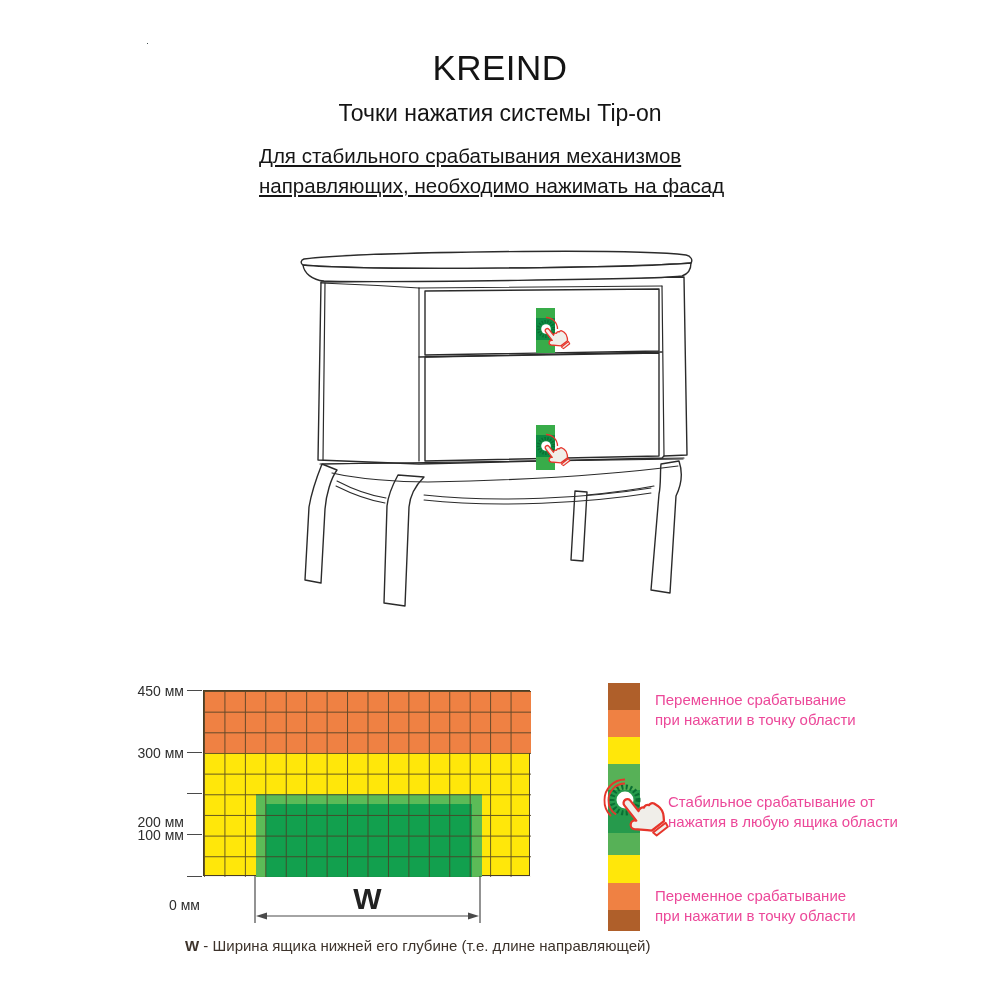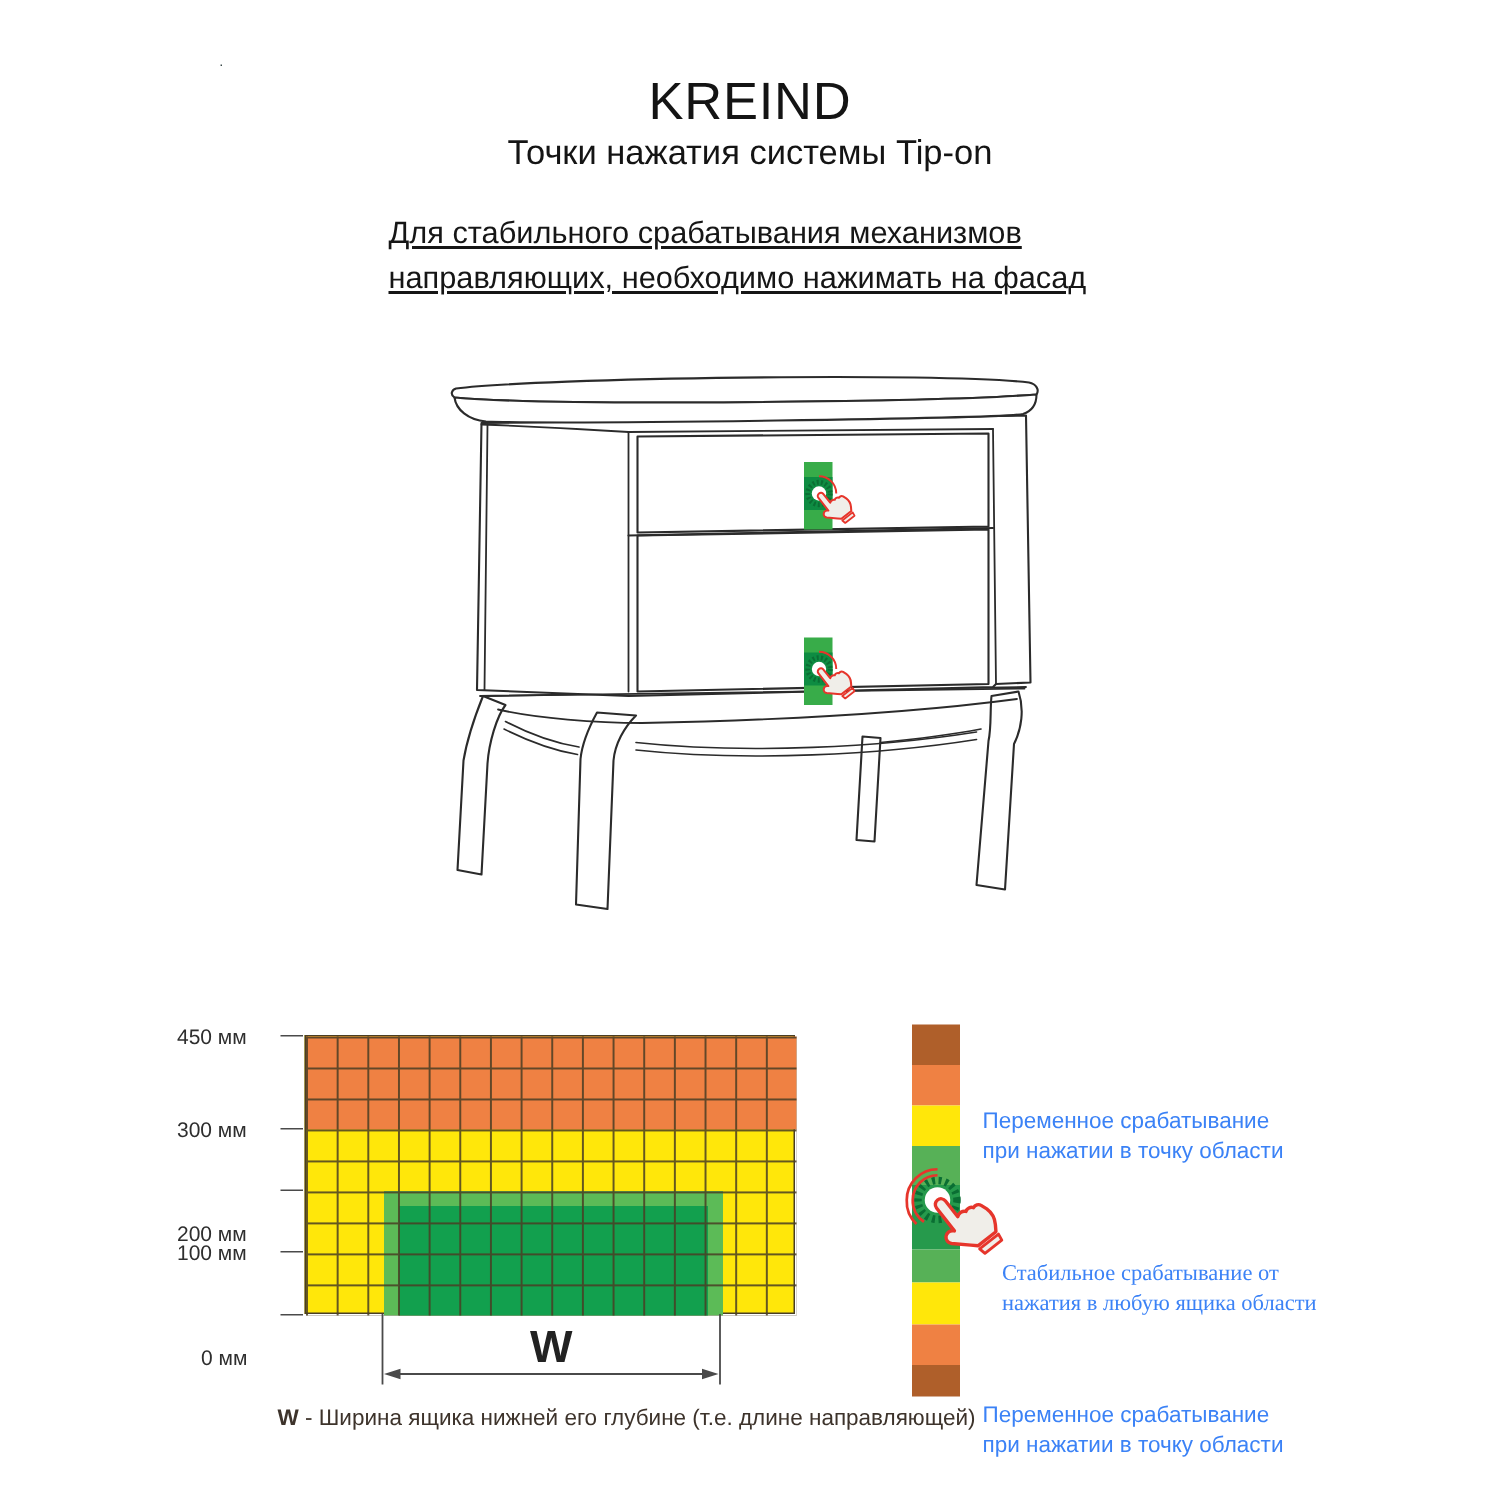--- a/index.html
+++ b/index.html
@@ -3,58 +3,58 @@
 <meta charset="utf-8">
 <style>
   html,body{margin:0;padding:0;background:#ffffff;}
   .canvas{position:relative;width:1000px;height:1000px;background:#fff;overflow:hidden;
           font-family:"Liberation Sans", sans-serif;color:#1b1b1b;}
 
   .stray{position:absolute;left:146px;top:41px;width:4px;height:5px;font-size:9px;color:#233;line-height:5px;}
 
   .brand{position:absolute;left:0;top:48px;width:1000px;text-align:center;
          font-size:35px;letter-spacing:.5px;color:#141414;}
-  .subtitle{position:absolute;left:0;top:88px;width:1000px;text-align:center;
+  .subtitle{position:absolute;left:0;top:100px;width:1000px;text-align:center;
             font-size:23px;color:#141414;}
   .intro{position:absolute;left:259px;top:141px;width:520px;font-size:20.5px;line-height:30px;color:#161616;text-decoration:underline;}
 
   
   .grid{position:absolute;left:203px;top:690px;width:327px;height:186px;background:#FFE70A;
         border:1px solid #4A3E24;box-sizing:border-box;}
   .zone-orange{position:absolute;left:0;top:0;width:327px;height:62px;background:#EF8143;}
   .zone-green-light{position:absolute;left:52px;top:103px;width:226px;height:83px;background:#5CBB57;}
   .zone-green-dark{position:absolute;left:62px;top:113px;width:206px;height:73px;background:#12A04E;}
   .gridlines{position:absolute;left:0;top:0;width:327px;height:186px;
      background-image:linear-gradient(to right,#4A3E24 1px,transparent 1px),
                       linear-gradient(to bottom,#4A3E24 1px,transparent 1px);
      background-size:20.4375px 20.667px;opacity:.85;}
-  .tick-label{position:absolute;width:66px;text-align:left;font-size:14px;color:#2e2e2e;}
+  .tick-label{position:absolute;width:66px;text-align:right;font-size:14px;color:#2e2e2e;}
   .tick-line{position:absolute;width:15px;height:1px;background:#4a4a4a;left:187px;}
 
   .w-label{position:absolute;left:330px;top:882px;width:75px;text-align:center;
            font-size:30px;font-weight:bold;color:#222;}
   .caption{position:absolute;left:185px;top:937px;font-size:15px;color:#3d332b;}
   .caption b{font-weight:bold;}
 
   
   .legend-bar{position:absolute;left:608px;top:683px;width:32px;}
   .legend-bar div{width:32px;}
   .seg-brown{background:#AF5F2A;height:27px;}
   .seg-orange{background:#EF8143;height:27px;}
   .seg-yellow{background:#FFE70A;height:27px;}
   .seg-green-a{background:#57B157;height:26px;}
   .seg-green-dark{background:#269A4C;height:43px;}
   .seg-green-b{background:#57B157;height:22px;}
   .seg-yellow-b{background:#FFE70A;height:28px;}
   .seg-orange-b{background:#EF8143;height:27px;}
   .seg-brown-b{background:#AF5F2A;height:21px;}
 
-  .legend-item{position:absolute;font-size:15px;line-height:19.5px;color:#3b82f6;width:280px;margin-top:48px;}
+  .legend-item{position:absolute;font-size:15px;line-height:19.5px;color:#ec4899;width:280px;}
   .li-1{left:655px;top:690px;}
-  .li-2{left:668px;top:792px;font-family:Liberation Serif, serif;}
+  .li-2{left:668px;top:792px;}
   .li-3{left:655px;top:886px;}
 
   svg{display:block;}
   .abs{position:absolute;}
 </style>
 </head>
 <body>
 
 <div class="canvas">
 

